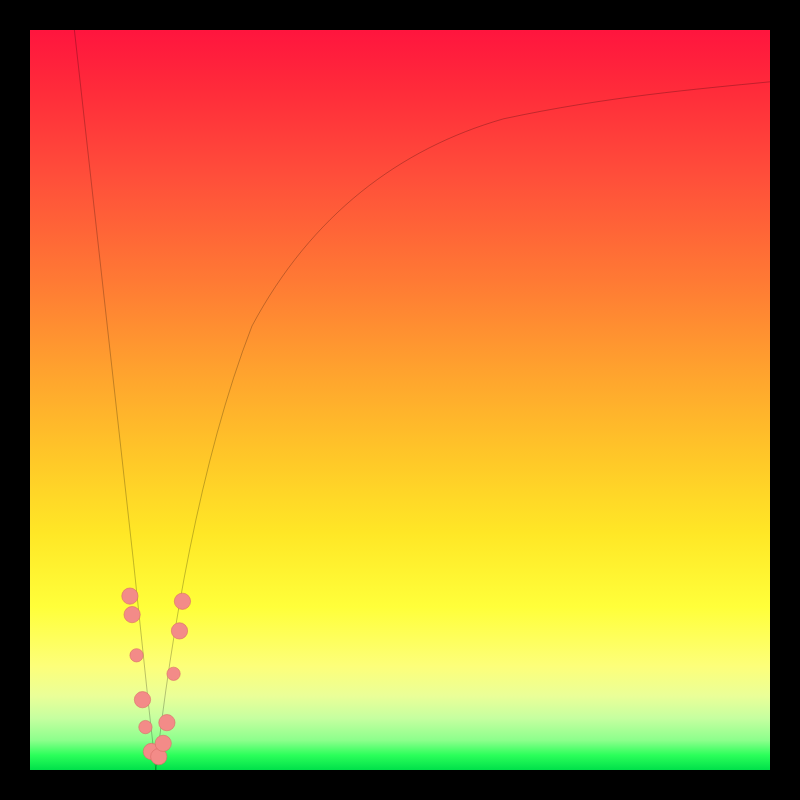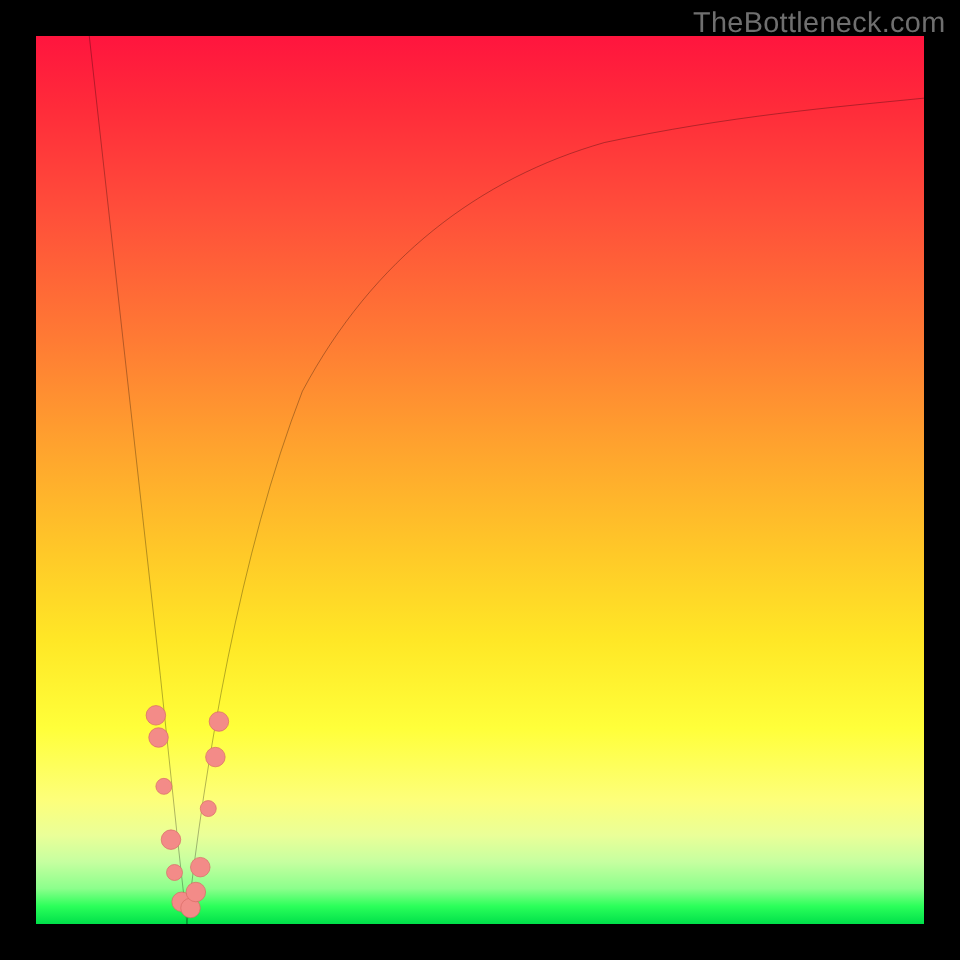--- a/index.html
+++ b/index.html
@@ -64,21 +64,20 @@
     font-size: 24px;
     font-weight: 500;
     letter-spacing: 0.3px;
     user-select: none;
   }
 </style>
 </head>
 <body>
 
 <div class="stage">
-  <div class="watermark">TheBottleneck.com</div>
 
   <div class="plot">
     <div class="gradient"></div>
 
     <svg class="curves" viewBox="0 0 100 100" preserveAspectRatio="none">
 
       <g>
         <path d="M 6 0
                  L 8 18
                  L 10 36

